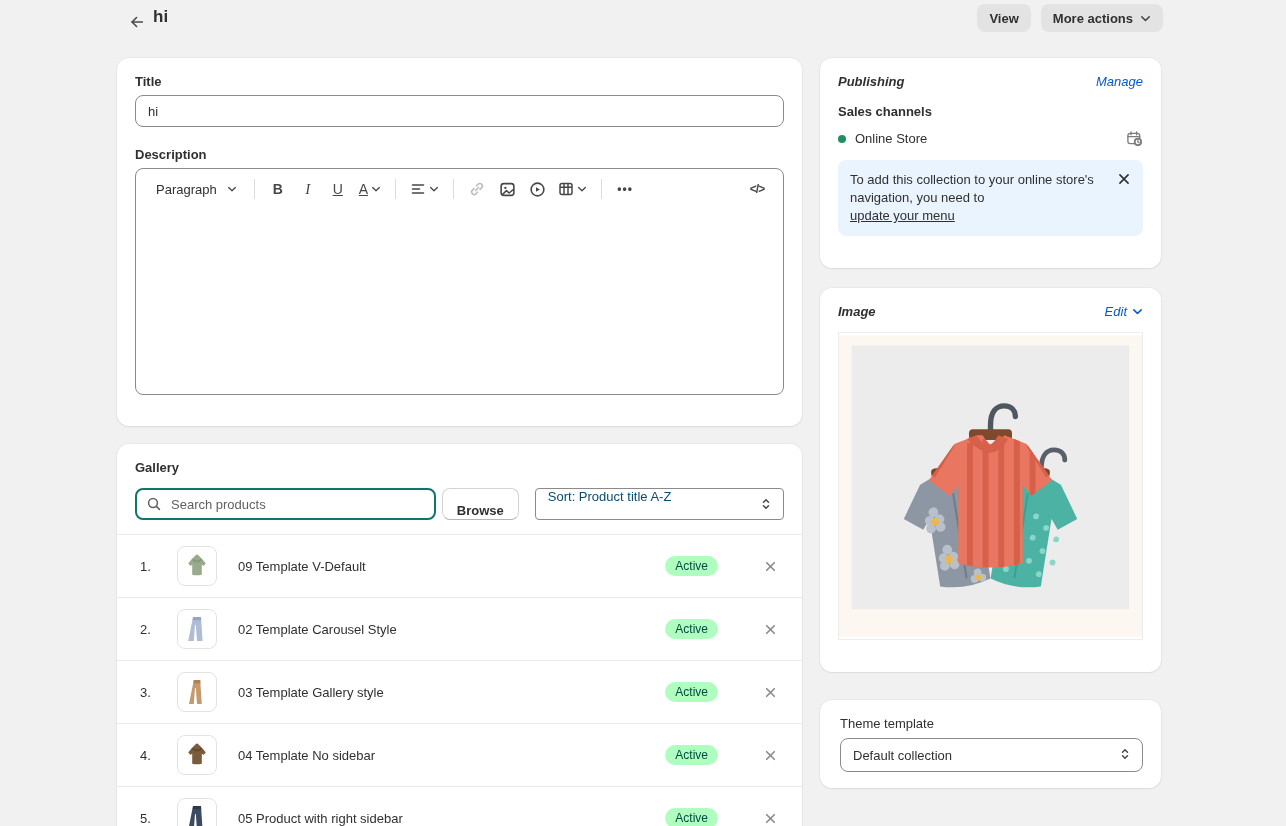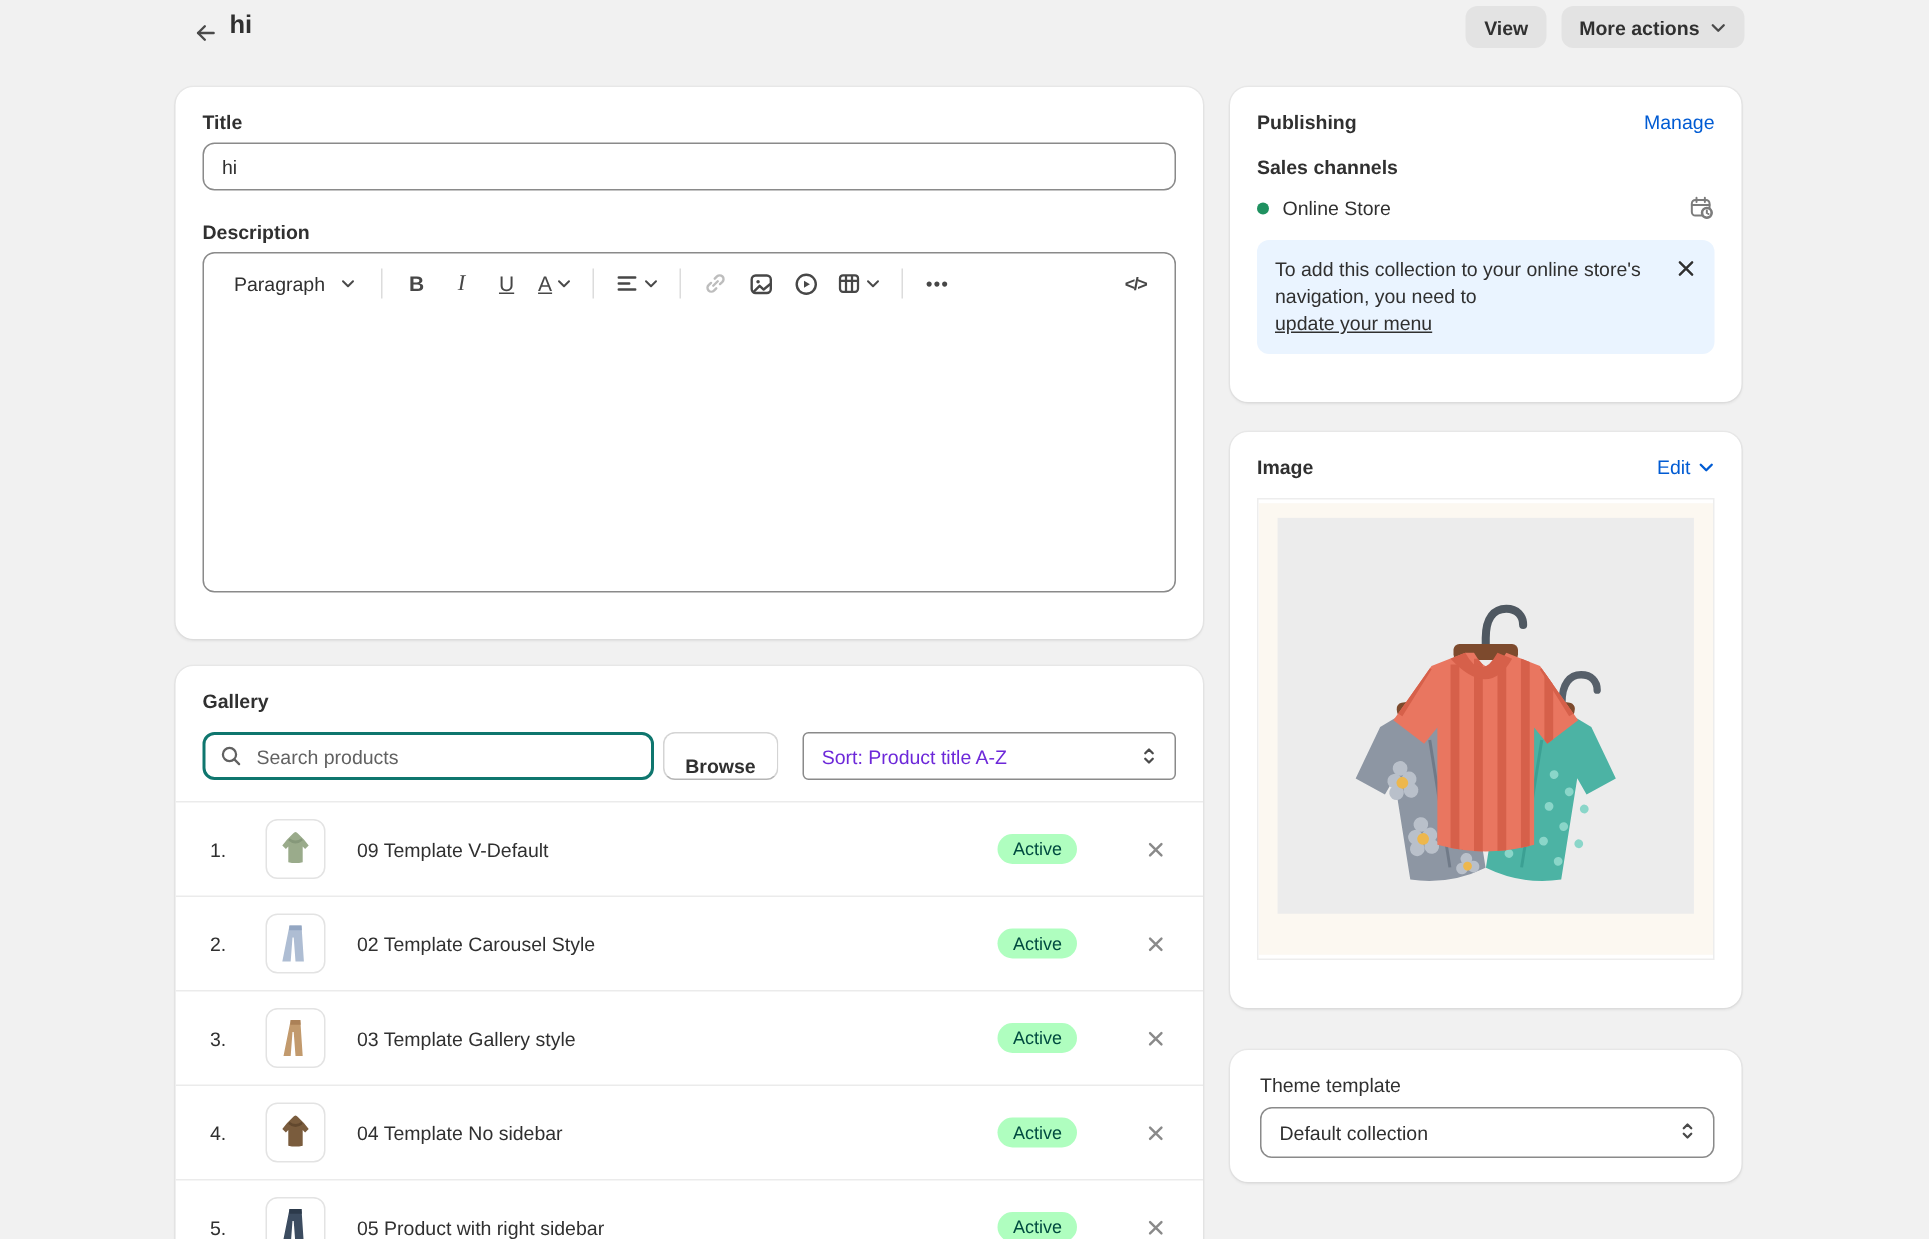--- a/index.html
+++ b/index.html
@@ -51,35 +51,35 @@
   .products-card { height:430px; margin-top:18px; overflow:hidden; }
   .prod-controls { display:flex; margin-top:13px; gap:6px; }
   .search-wrap { position:relative; width:302px; }
   .search-input { width:100%; height:32px; border:2px solid #0f766e; border-radius:8px; background:#fff;
     padding:0 10px 0 34px; font-family:inherit; font-size:13px; color:#303030; outline:none; }
   .search-input::placeholder { color:#616161; opacity:1; }
   .search-icon { position:absolute; left:11px; top:8px; }
   .browse-btn { height:32px; padding:14px 14px; background:#fff; border:1px solid #d4d4d4; border-bottom-color:#b5b5b5;
     border-radius:8px; font-family:inherit; font-size:13px; font-weight:600; color:#303030; cursor:pointer; }
   .sort-select { margin-left:10px; position:relative; width:250px; height:32px; border:1px solid #8a8a8a; border-radius:4px;
-    background:#fff; display:flex; align-items:center; padding:0 30px 0 12px; cursor:pointer; color:#6d28d9; }
+    background:#fff; display:flex; align-items:flex-start; padding:0 30px 0 12px; cursor:pointer; color:#0c4a6e; }
   .updown-icon { position:absolute; right:10px; top:8px; }
   .prod-rows { margin:14px -18px 0; }
   .prod-row { height:63px; border-top:1px solid #ebebeb; display:flex; align-items:center; padding:0 22px 0 23px; }
   .row-index { width:24px; color:#303030; }
   .row-thumb { width:40px; height:40px; border:1px solid #e3e3e3; border-radius:8px; background:#fff;
     margin-left:13px; display:flex; align-items:center; justify-content:center; overflow:hidden; }
   .row-title { margin-left:21px; flex:1; color:#303030; }
   .status-badge { background:#affebf; color:#014b40; font-size:12px; font-weight:500; border-radius:999px;
     padding:3px 10px; }
   .row-close { margin-left:42px; width:20px; height:20px; border:none; background:transparent; cursor:pointer;
     display:flex; align-items:center; justify-content:center; border-radius:4px; }
   
   .publishing-card { height:210px; }
-  .card-head-row { display:flex; align-items:center; justify-content:space-between; }
+  .card-head-row { display:flex; align-items:center; justify-content:space-between;font-style:italic; }
   .blue-link { color:#005bd3; text-decoration:none; font-size:13px; font-weight:450; cursor:pointer;
     display:inline-flex; align-items:center; gap:5px; background:none; border:none; font-family:inherit; }
   .sales-label { margin-top:15px; }
   .channel-row { margin-top:11px; display:flex; align-items:center; }
   .channel-dot { width:8px; height:8px; border-radius:50%; background:#1f9160; margin-right:9px; }
   .channel-name { flex:1; }
   .info-banner { position:relative; margin-top:13px; background:#eaf4ff; border-radius:8px; padding:11px 16px 11px 12px;
     line-height:18px; color:#303030; }
   .banner-link { color:#303030; text-decoration:underline; cursor:pointer; }
   .banner-close { position:absolute; top:9px; right:9px; width:20px; height:20px; border:none; background:transparent;

